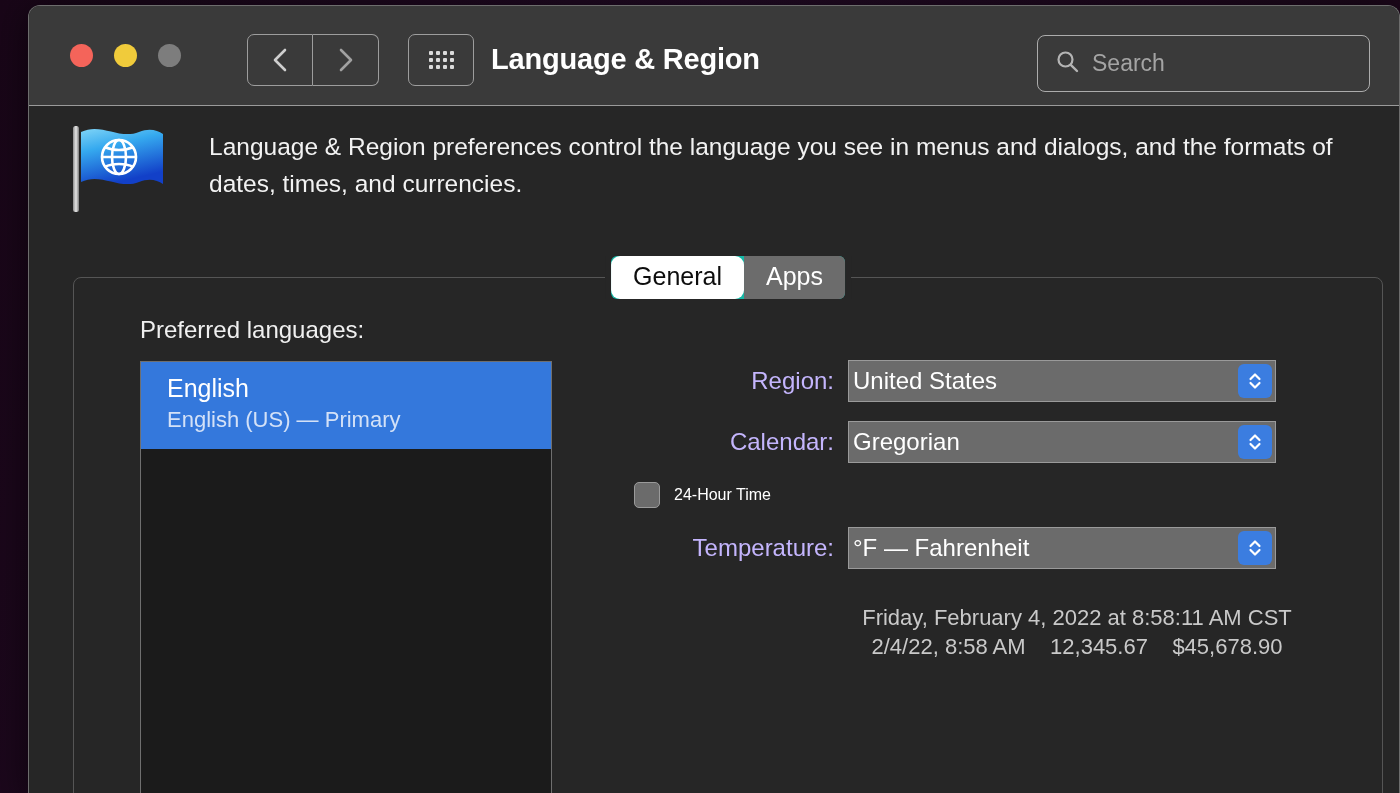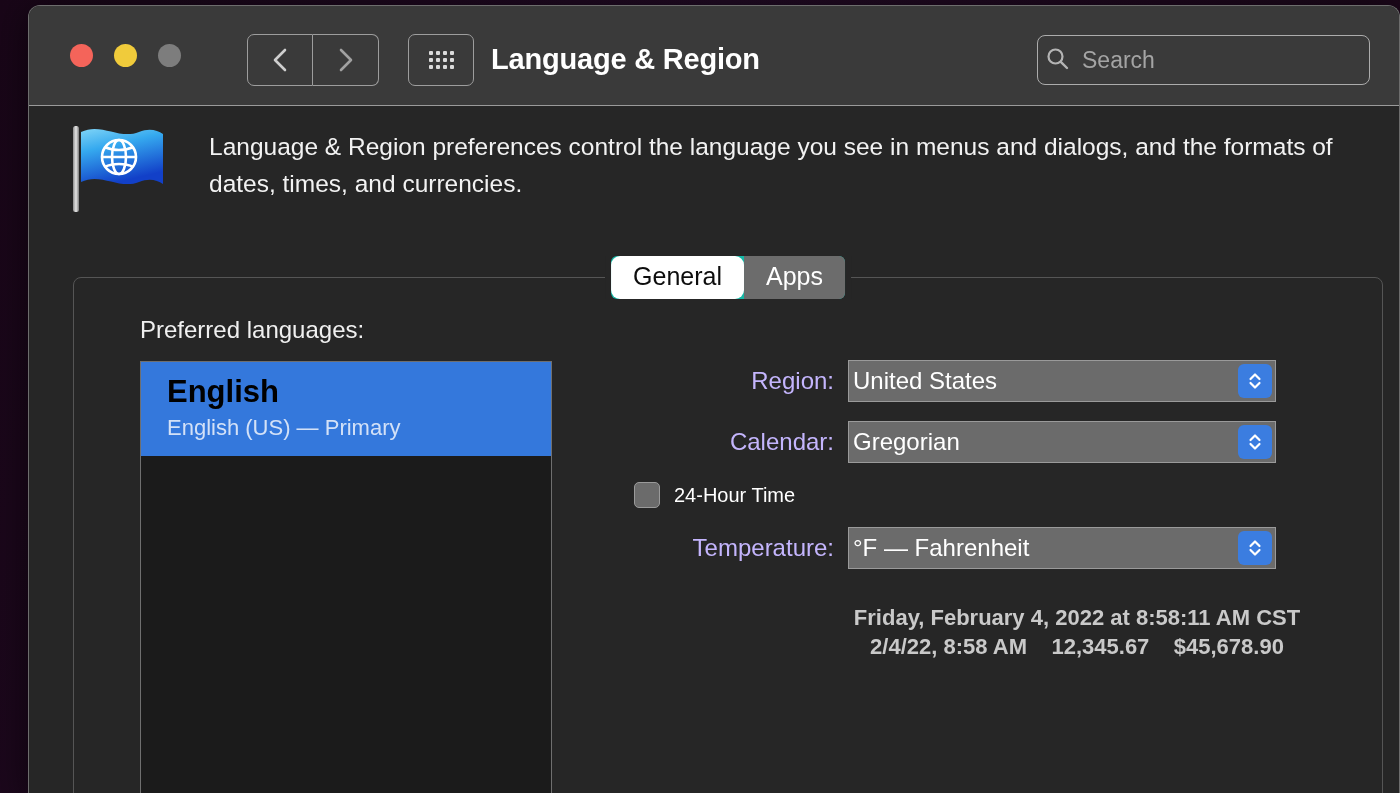--- a/index.html
+++ b/index.html
@@ -115,27 +115,27 @@
     font-weight: bold;
     color: #ffffff;
     letter-spacing: -0.2px;
   }
 
   .search {
     position: absolute;
     right: 29px;
     top: 29px;
     width: 333px;
-    height: 50px;
+    height: 57px;
     border: 1px solid #acacac;
     border-radius: 8px;
     box-sizing: border-box;
     display: flex;
     align-items: center;
-    padding-left: 8px;
+    padding-left: 18px;
     gap: 13px;
     background: transparent;
   }
   .search-placeholder {
     font-size: 23px;
     color: #a4a4a4;
   }
 
   
   .blurb {
@@ -217,23 +217,23 @@
     background: #1b1b1b;
     border: 1px solid #6f6f6f;
     box-sizing: border-box;
     overflow: hidden;
   }
   .lang-row {
     padding: 11px 0 14px 26px;
     background: #3478dc;
   }
   .lang-name {
-    font-size: 31px;
-    color: #000000;
-    font-weight: bold;
+    font-size: 25px;
+    color: #ffffff;
+    font-weight: normal;
     line-height: 1.25;
   }
   .lang-sub {
     font-size: 22px;
     color: #d3e1f7;
     line-height: 1.3;
     margin-top: 2px;
   }
 
   
@@ -296,36 +296,35 @@
   }
   .checkbox.off {
     background: #6b6b6b;
     border: 1px solid #9a9a9a;
   }
   .checkbox.on {
     background: #3b7de0;
     border: 1px solid #3b7de0;
   }
   .chk-text {
-    font-size: 20px;
+    font-size: 16px;
     color: #ffffff;
     margin-left: 14px;
   }
   .preview {
     margin-top: 34px;
     margin-left: 214px;
     text-align: center;
     width: 458px;
   }
   .preview-line {
     font-size: 22px;
     color: #c9c9c9;
     line-height: 1.32;
     white-space: pre;
-    font-weight: bold;
   }
 </style>
 </head>
 <body>
 
 <div class="desktop"></div>
 
 <div class="window">
 
   <div class="toolbar">

